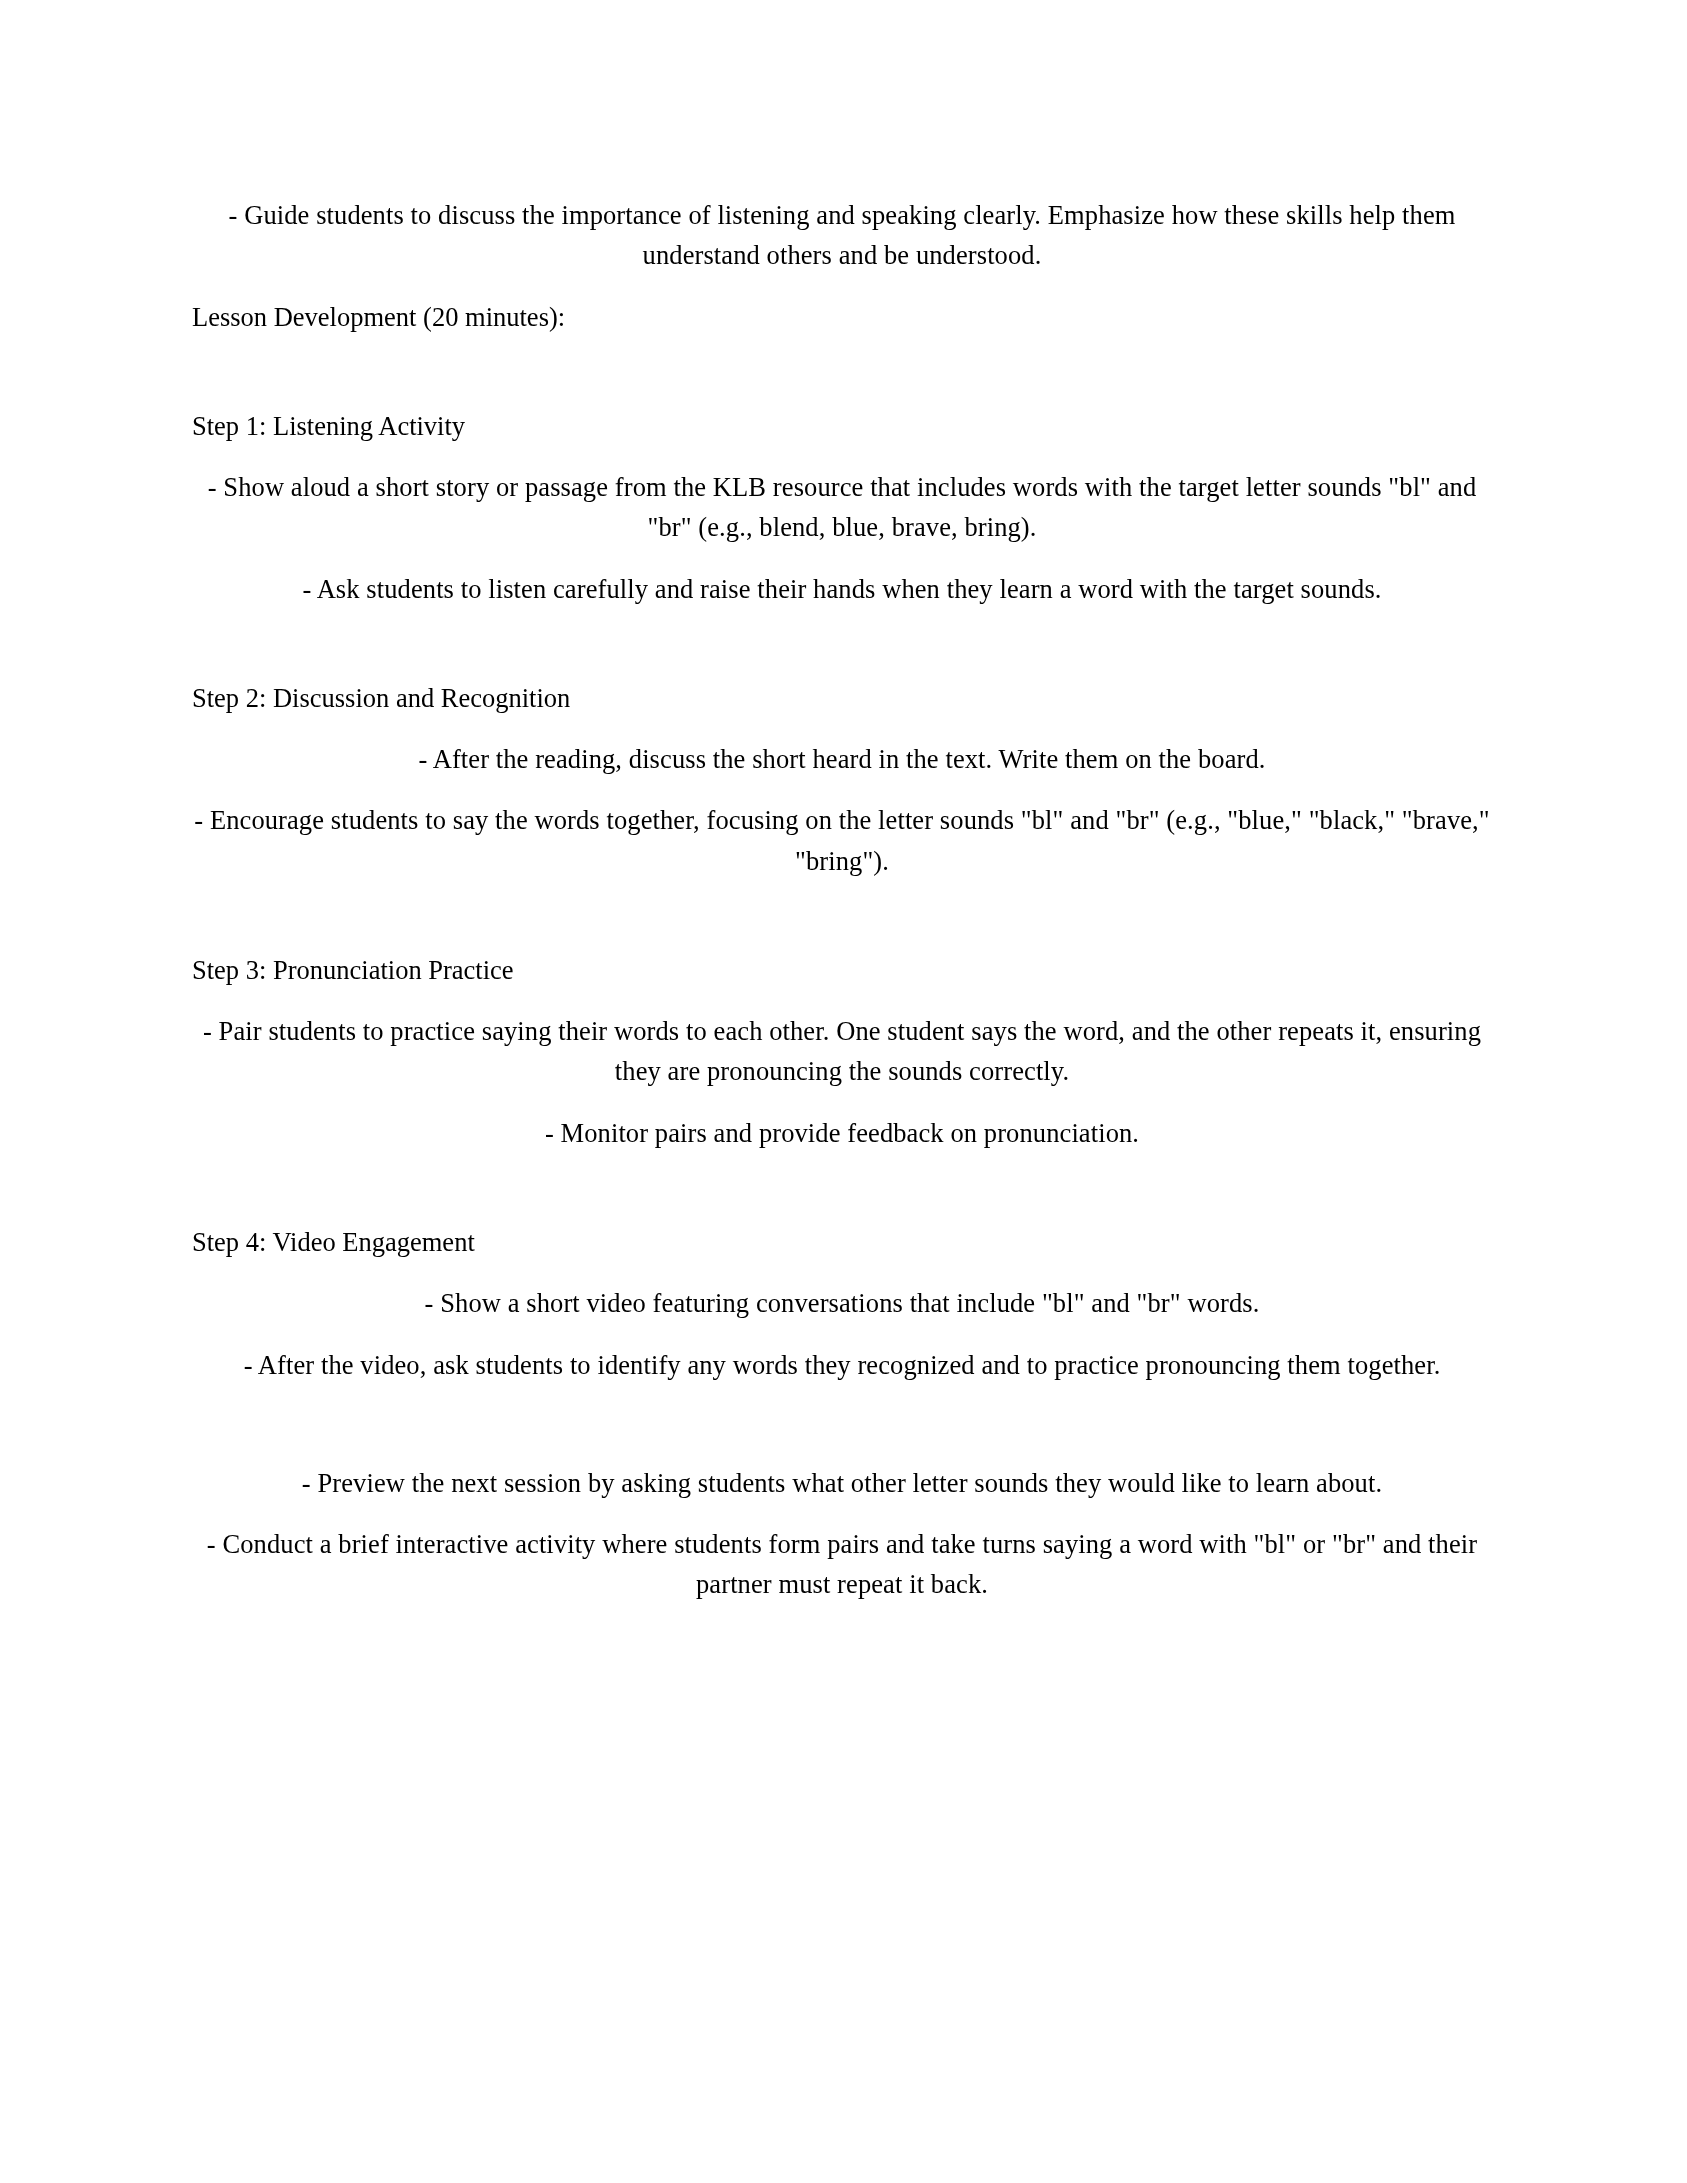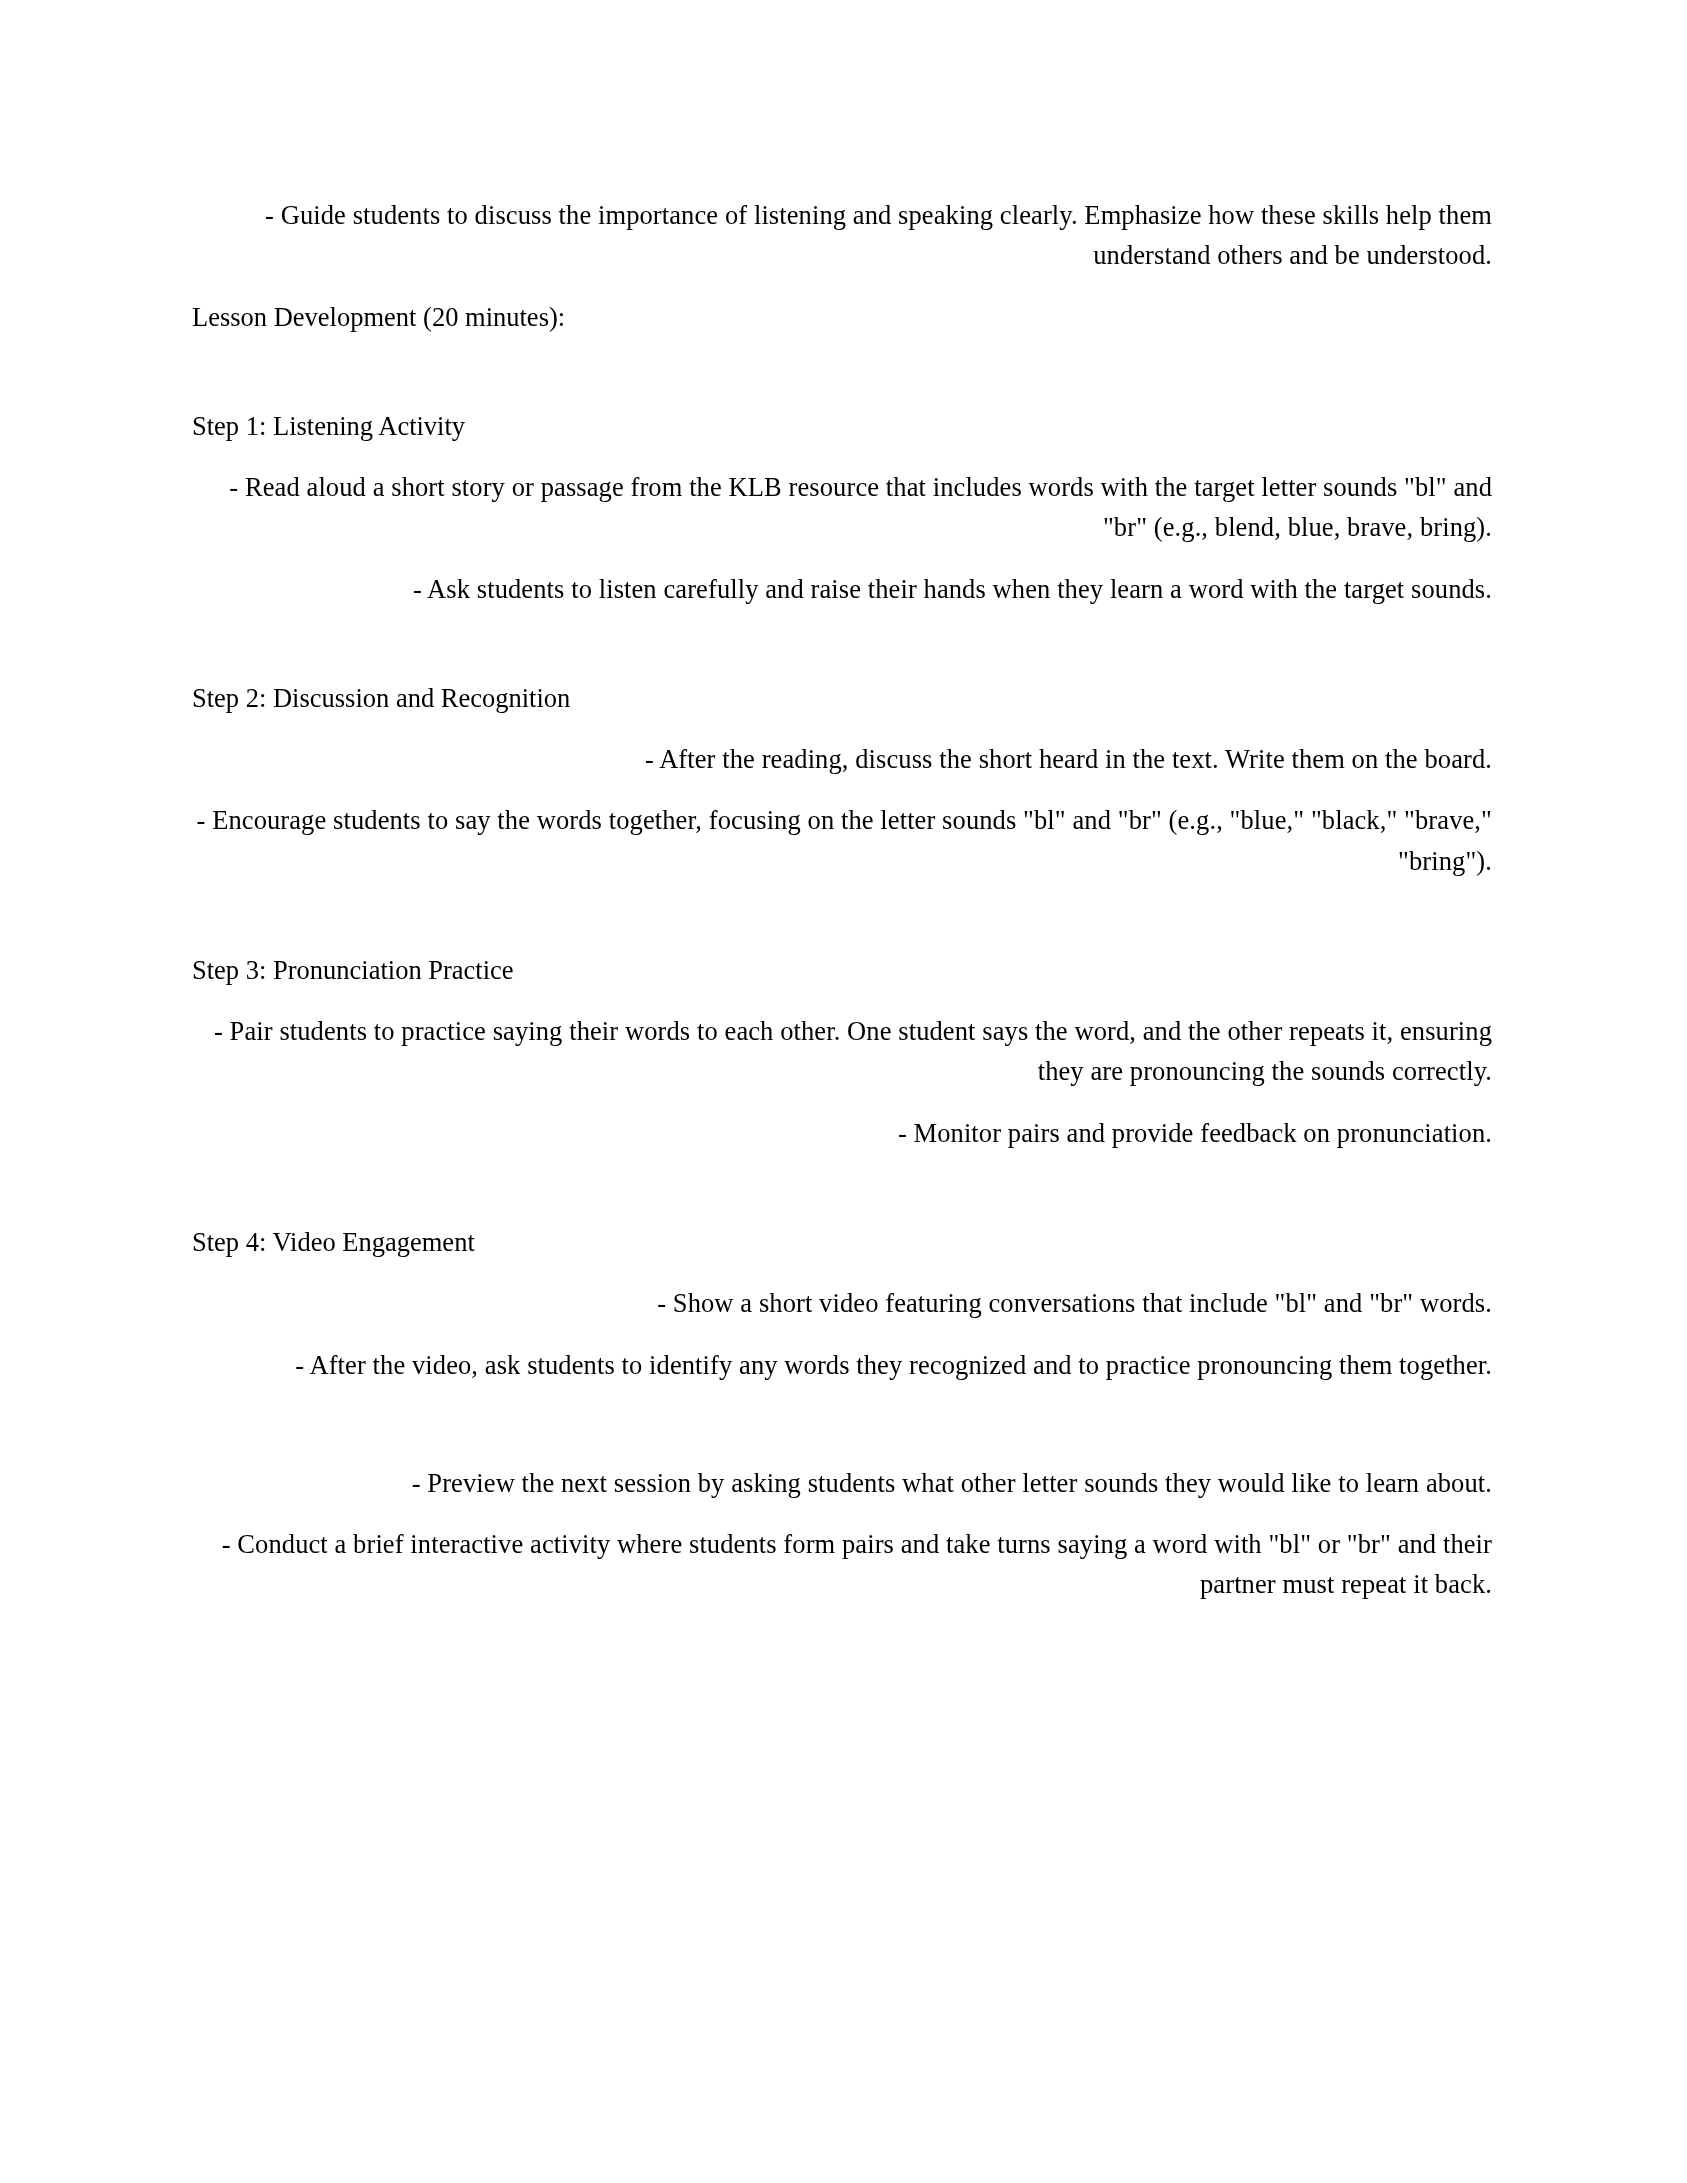--- a/index.html
+++ b/index.html
@@ -22,21 +22,21 @@
     box-sizing: border-box;
     padding: 195px 198px 0 192px;
   }
   .doc-body {
     width: 1300px;
   }
   p.para {
     margin: 0 0 21px 0;
     font-size: 26.5px;
     line-height: 1.52;
-    text-align: right;
+    text-align: center;
     letter-spacing: 0.1px;
   }
   p.heading {
     margin: 0 0 21px 0;
     font-size: 26.5px;
     line-height: 1.52;
     font-weight: normal;
   }
   p.step {
     margin: 0 0 21px 0;
@@ -58,21 +58,21 @@
     <p class="para">- Guide students to discuss the importance of listening and speaking clearly. Emphasize how these skills help them understand others and be understood.</p>
 
     <p class="heading">Lesson Development (20 minutes):</p>
 
     <div class="gap-md"></div>
 
     <p class="step">
       <span class="step-label">Step 1:</span><span> Listening Activity</span>
     </p>
 
-    <p class="para">- Read aloud a short story or passage from the KLB resource that includes words with the target letter sounds "bl" and "br" (e.g., blend, blue, brave, bring).</p>
+    <p class="para">- Show aloud a short story or passage from the KLB resource that includes words with the target letter sounds "bl" and "br" (e.g., blend, blue, brave, bring).</p>
 
     <p class="para">- Ask students to listen carefully and raise their hands when they learn a word with the target sounds.</p>
 
     <div class="gap-md"></div>
 
     <p class="step">
       <span class="step-label">Step 2:</span><span> Discussion and Recognition</span>
     </p>
 
     <p class="para">- After the reading, discuss the short heard in the text. Write them on the board.</p>

